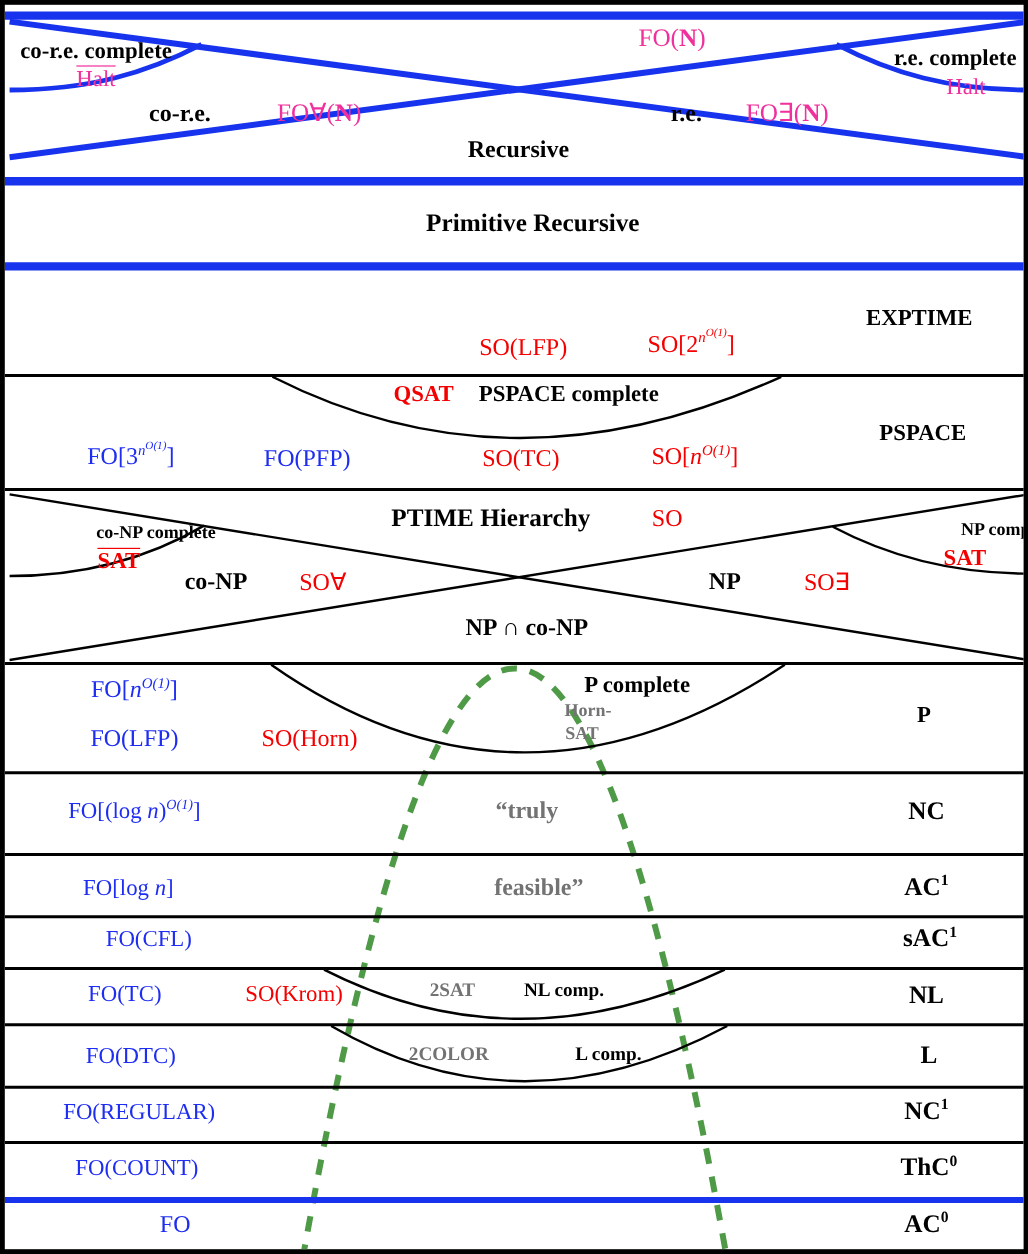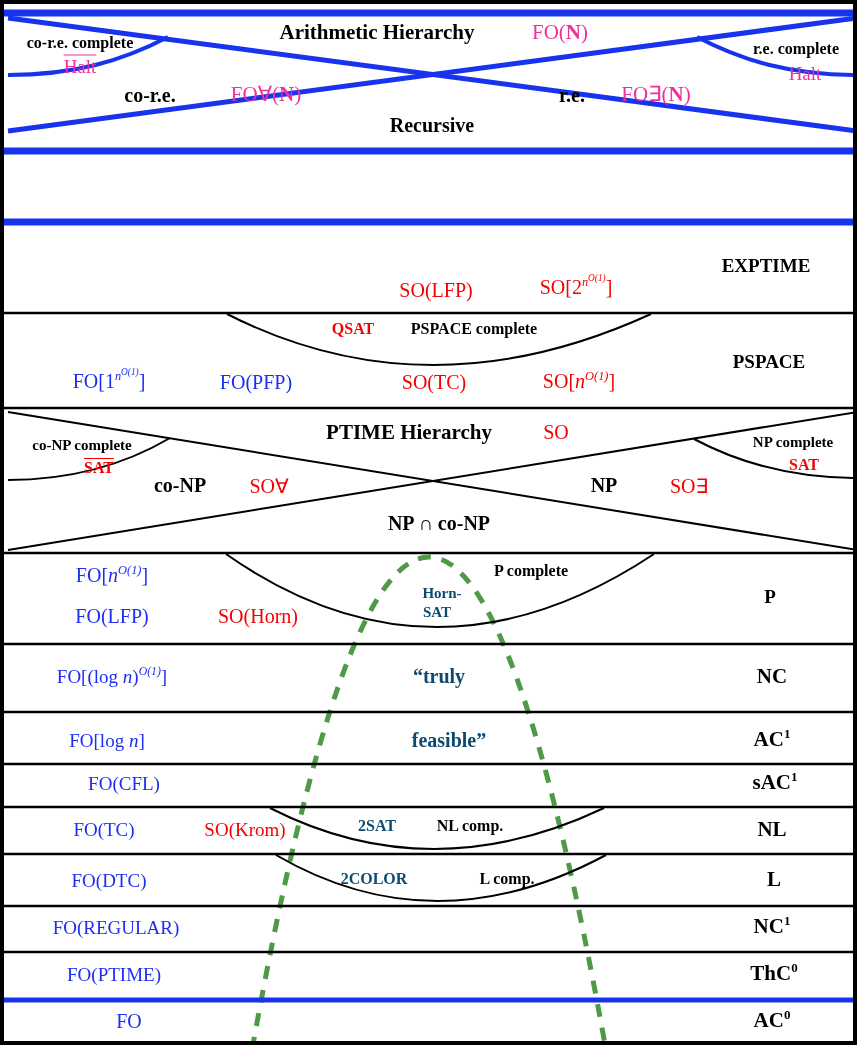--- a/index.html
+++ b/index.html
@@ -7,22 +7,22 @@
     position:relative;width:857px;height:1045px;
     background:#fff;border:4px solid #000;box-sizing:border-box;
     font-family:"Liberation Serif",serif;overflow:hidden;
   }
   #overlay{position:absolute;left:0;top:0;width:857px;height:1045px;}
   .t{position:absolute;transform:translate(-50%,-50%);white-space:nowrap;line-height:1;}
   .b{font-weight:bold;color:#000;}
   .blue{color:#1e2df2;}
   .red{color:#f40000;}
   .mag{color:#f0309c;}
-  .green{color:#0c4a6e;font-weight:bold;}
-  .ovl{text-decoration:overline;} .f15{font-size:15px;} .f16{font-size:16px;} .f17{font-size:16px;}
+  .green{color:#737373;font-weight:bold;}
+  .ovl{text-decoration:overline;} .f15{font-size:15px;margin-left:48px;} .f16{font-size:16px;} .f17{font-size:19px;}
   .f19{font-size:19px;} .f20{font-size:20px;} .f21{font-size:21px;} .f22{font-size:19px;}
   sup{font-size:62%;line-height:0;vertical-align:super;text-align:center;}
   sup sup{font-size:75%;}
   i{font-style:italic;}
 </style>
 </head>
 <body>
 
 <div id="stage">
 
@@ -54,41 +54,41 @@
     <line x1="853" y1="408" x2="4" y2="546" stroke="#000" stroke-width="2"></line>
     <path d="M4 476 C 68 476 120 461 166 434" fill="none" stroke="#000" stroke-width="2"></path>
     <path d="M853 474 C 791 474 739 461 690 435" fill="none" stroke="#000" stroke-width="2"></path>
 
     <path d="M223 310 Q 424 412 647 310" fill="none" stroke="#000" stroke-width="2"></path>
     <path d="M222 550 Q 430 696 650 550" fill="none" stroke="#000" stroke-width="2"></path>
     <path d="M266 804 Q 427 886 600 804" fill="none" stroke="#000" stroke-width="2"></path>
     <path d="M272 851 Q 430 943 602 851" fill="none" stroke="#000" stroke-width="2"></path>
   </svg>
 
-  <div class="t b f21" style="left:373px;top:28px">Arithmetic Hierarchy</div>
   <div class="t mag f21" style="left:556px;top:28px"><span>FO(</span><b>N</b><span>)</span></div>
   <div class="t b f17" style="left:76px;top:39px">co-r.e. complete</div>
   <div class="t mag f19 ovl" style="left:76px;top:62px">Halt</div>
   <div class="t b f20" style="left:146px;top:91px">co-r.e.</div>
   <div class="t mag f21" style="left:262px;top:90px"><span>FO∀(</span><b>N</b><span>)</span></div>
   <div class="t b f17" style="left:792px;top:45px">r.e. complete</div>
   <div class="t mag f19" style="left:801px;top:69px">Halt</div>
   <div class="t b f20" style="left:568px;top:91px">r.e.</div>
   <div class="t mag f21" style="left:652px;top:90px"><span>FO∃(</span><b>N</b><span>)</span></div>
   <div class="t b f20" style="left:428px;top:121px">Recursive</div>
 
+  <div class="t b f21" style="left:440px;top:182px">Primitive Recursive</div>
 
   <div class="t b f22" style="left:762px;top:261px">EXPTIME</div>
   <div class="t red f20" style="left:432px;top:286px">SO(LFP)</div>
   <div class="t red f20" style="left:572px;top:283px"><span>SO[2</span><sup><i>n</i><sup><i>O(1)</i></sup></sup><span>]</span></div>
 
   <div class="t red b f17" style="left:349px;top:325px">QSAT</div>
   <div class="t b f17" style="left:470px;top:325px">PSPACE complete</div>
   <div class="t b f22" style="left:765px;top:357px">PSPACE</div>
-  <div class="t blue f20" style="left:105px;top:377px"><span>FO[1</span><sup><i>n</i><sup><i>O(1)</i></sup></sup><span>]</span></div>
+  <div class="t blue f20" style="left:105px;top:377px"><span>FO[3</span><sup><i>n</i><sup><i>O(1)</i></sup></sup><span>]</span></div>
   <div class="t blue f20" style="left:252px;top:378px">FO(PFP)</div>
   <div class="t red f20" style="left:430px;top:378px">SO(TC)</div>
   <div class="t red f20" style="left:575px;top:377px"><span>SO[</span><i>n</i><sup><i>O(1)</i></sup><span>]</span></div>
 
   <div class="t b f21" style="left:405px;top:428px">PTIME Hierarchy</div>
   <div class="t red f20" style="left:552px;top:428px">SO</div>
   <div class="t b f15" style="left:78px;top:441px">co-NP complete</div>
   <div class="t red b f17 ovl" style="left:95px;top:464px">SAT</div>
   <div class="t b f20" style="left:176px;top:481px">co-NP</div>
   <div class="t red f20" style="left:265px;top:482px">SO∀</div>
@@ -124,19 +124,19 @@
   <div class="t b f21" style="left:768px;top:825px">NL</div>
 
   <div class="t blue f19" style="left:105px;top:876px">FO(DTC)</div>
   <div class="t green f16" style="left:370px;top:875px">2COLOR</div>
   <div class="t b f16" style="left:503px;top:875px">L comp.</div>
   <div class="t b f21" style="left:770px;top:875px">L</div>
 
   <div class="t blue f19" style="left:112px;top:923px">FO(REGULAR)</div>
   <div class="t b f21" style="left:768px;top:922px"><span>NC</span><sup>1</sup></div>
 
-  <div class="t blue f19" style="left:110px;top:970px">FO(PTIME)</div>
+  <div class="t blue f19" style="left:110px;top:970px">FO(COUNT)</div>
   <div class="t b f21" style="left:770px;top:969px"><span>ThC</span><sup>0</sup></div>
 
-  <div class="t blue f20" style="left:125px;top:1017px">FO</div>
+  <div class="t blue f20" style="left:142px;top:1017px">FO</div>
   <div class="t b f21" style="left:768px;top:1016px"><span>AC</span><sup>0</sup></div>
 
 </div>
 
 </body></html>

